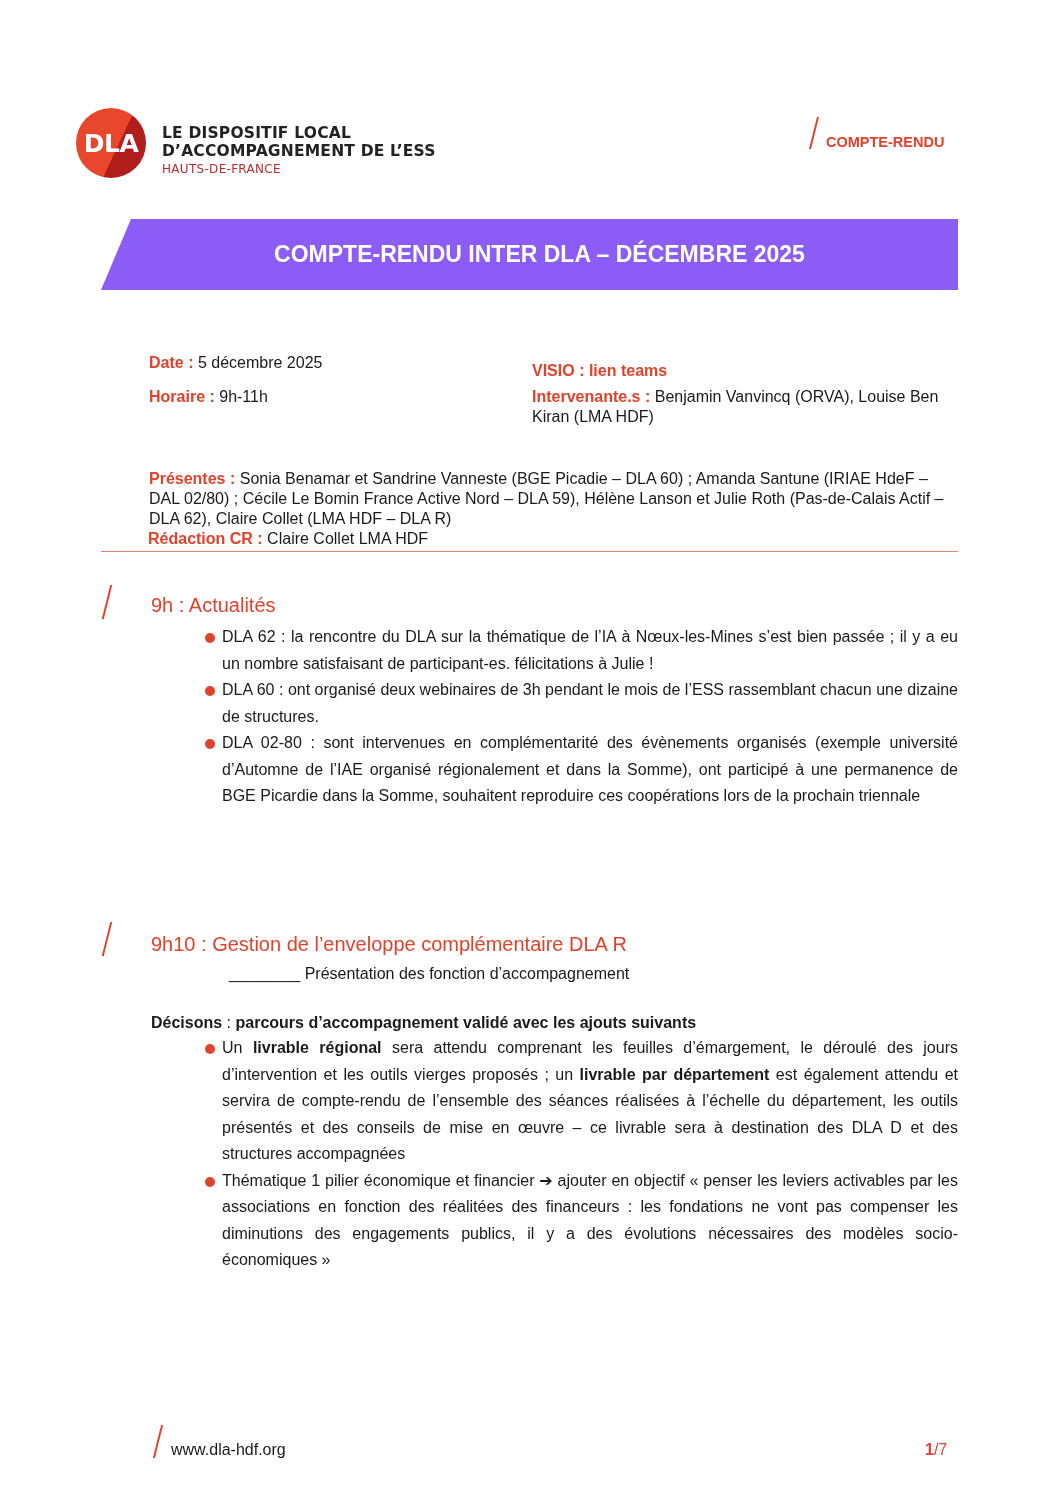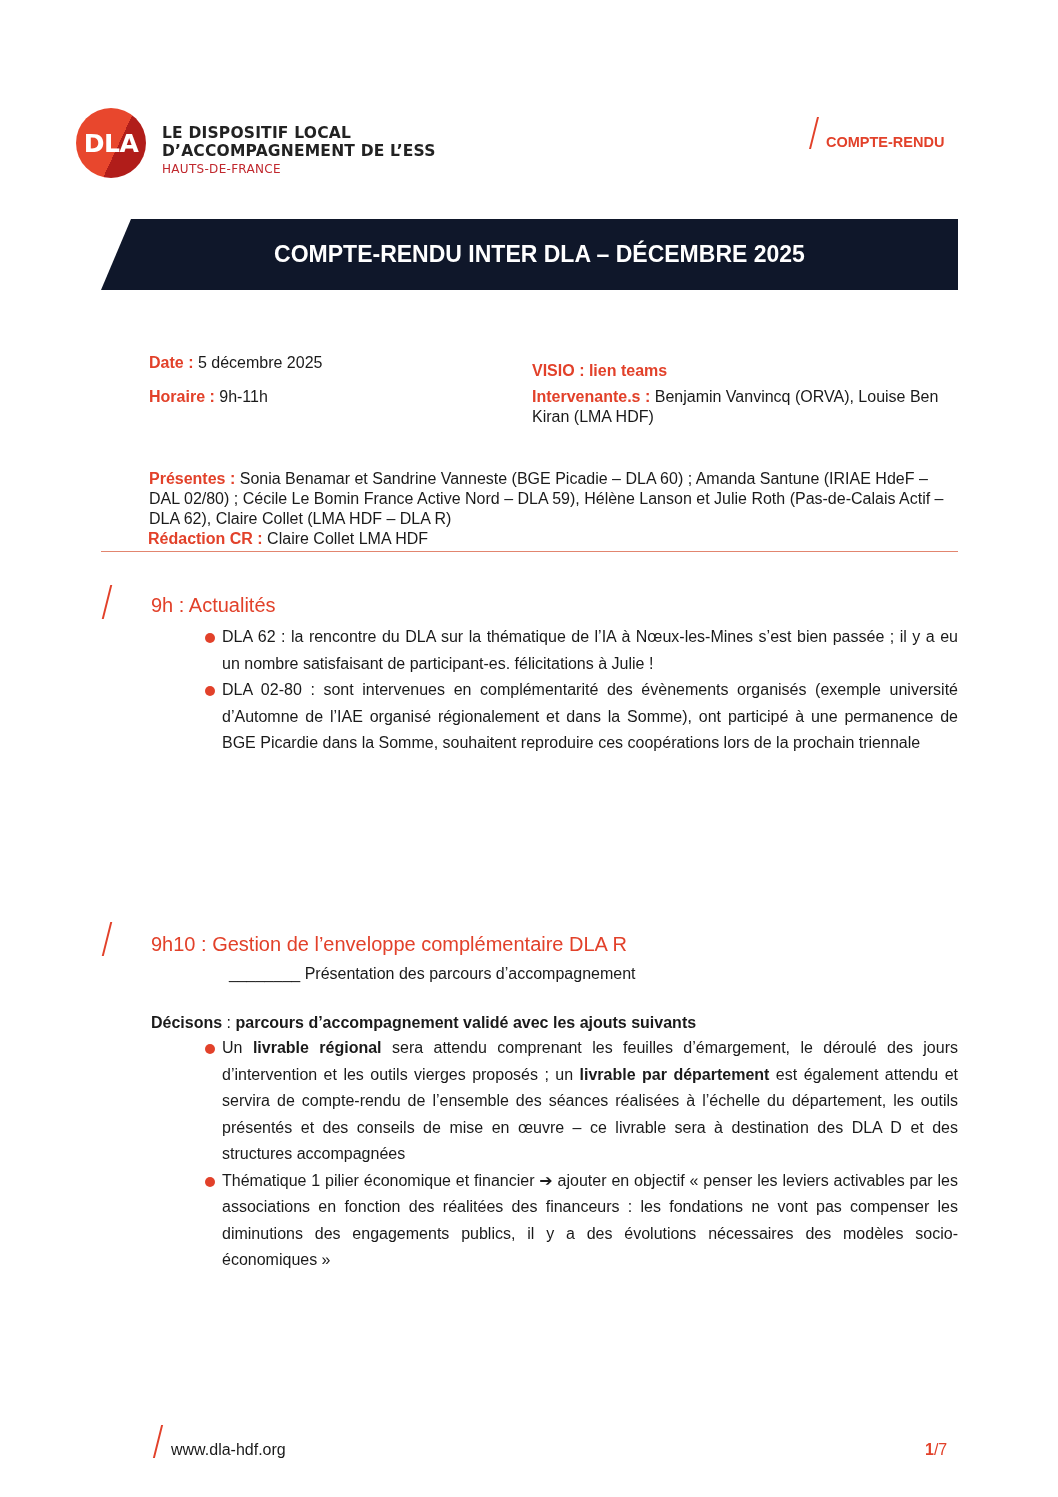--- a/index.html
+++ b/index.html
@@ -15,21 +15,21 @@
   .logo-circle span { color: #fff; font-weight: bold; font-size: 25px; letter-spacing: -0.5px; font-family: "DejaVu Sans", sans-serif; }
   .logo-text { left: 162px; top: 124px; }
   .logo-l1, .logo-l2 { font-family: "DejaVu Sans", sans-serif; font-weight: bold; font-size: 15.5px; color: #222; line-height: 18px; letter-spacing: 0.2px; }
   .logo-l3 { font-family: "DejaVu Sans", sans-serif; font-weight: normal; font-size: 12px; color: #c0272d; margin-top: 2px; letter-spacing: 0.3px; }
 
   .slash { display: inline-block; width: 2px; background: #e2412a; transform: skewX(-14deg); }
   .top-slash { left: 813px; top: 117px; height: 32px; }
   .top-label { left: 826px; top: 134px; font-weight: bold; font-size: 14.5px; color: #e2412a; }
 
   
-  .banner { left: 101px; top: 219px; width: 857px; height: 71px; background: #0f172a;
+  .banner { left: 101px; top: 219px; width: 857px; height: 71px; background: #8b5cf6;
     clip-path: polygon(30px 0, 100% 0, 100% 100%, 0 100%); display: flex; align-items: center; justify-content: center; }
   .banner span { color: #fff; font-weight: bold; font-size: 23px; padding-left: 20px; }
 
   
   .info { font-size: 16px; line-height: 20px; }
   .info b.red { font-weight: bold; }
 
   .rule { left: 101px; top: 551px; width: 857px; height: 1px; background: #e2856f; }
 
   .sec-slash { height: 34px; }
@@ -82,27 +82,28 @@
 <div class="abs info" style="left:148px; top:529px;">
   <b class="red">Rédaction CR :</b><span> Claire Collet LMA HDF</span>
 </div>
 
 <div class="abs rule"></div>
 
 <span class="abs slash sec-slash" style="left:106px; top:585px;"></span>
 <div class="abs sec-title" style="left:151px; top:594px;text-align:center;">9h : Actualités</div>
 <ul class="bullets" style="top:624px;">
   <li>DLA 62 : la rencontre du DLA sur la thématique de l’IA  à Nœux-les-Mines s’est bien passée ; il y a eu un nombre satisfaisant de participant-es. félicitations à Julie !</li>
+  <li>DLA 60 : ont organisé deux webinaires de 3h pendant le mois de l’ESS rassemblant chacun une dizaine de structures.</li>
   <li>DLA 02-80 : sont intervenues en complémentarité des évènements organisés (exemple université d’Automne de l’IAE organisé régionalement et dans la Somme), ont participé à une permanence de BGE Picardie dans la Somme, souhaitent reproduire ces coopérations lors de la prochain triennale</li>
 </ul>
 
 <span class="abs slash sec-slash" style="left:106px; top:922px;"></span>
 <div class="abs sec-title" style="left:151px; top:933px;">9h10 : Gestion de l’enveloppe complémentaire DLA R</div>
 <div class="abs info" style="left:229px; top:964px;">
-  <span>________</span><span> Présentation des parcours d’accompagnement</span>
+  <span>________</span><span> Présentation des fonction d’accompagnement</span>
 </div>
 <div class="abs info" style="left:151px; top:1013px;">
   <b>Décisons</b><span> : </span><b>parcours d’accompagnement validé avec les ajouts suivants</b>
 </div>
 <ul class="bullets" style="top:1035px;">
   <li><span>Un </span><span class="bold">livrable régional</span><span> sera attendu comprenant les feuilles d’émargement, le déroulé des jours d’intervention et les outils vierges proposés ; un </span><span class="bold">livrable par département</span><span> est également attendu et servira de compte-rendu de l’ensemble des séances réalisées à l’échelle du département, les outils présentés et des conseils de mise en œuvre – ce livrable sera à destination des DLA D et des structures accompagnées</span></li>
   <li><span>Thématique 1 pilier économique et financier ➔ ajouter en objectif « penser les leviers activables par les associations en fonction des réalitées des financeurs : les fondations ne vont pas compenser les diminutions des engagements publics, il y a des évolutions nécessaires des modèles socio-économiques »</span></li>
 </ul>
 
 <span class="abs slash footer-slash"></span>

